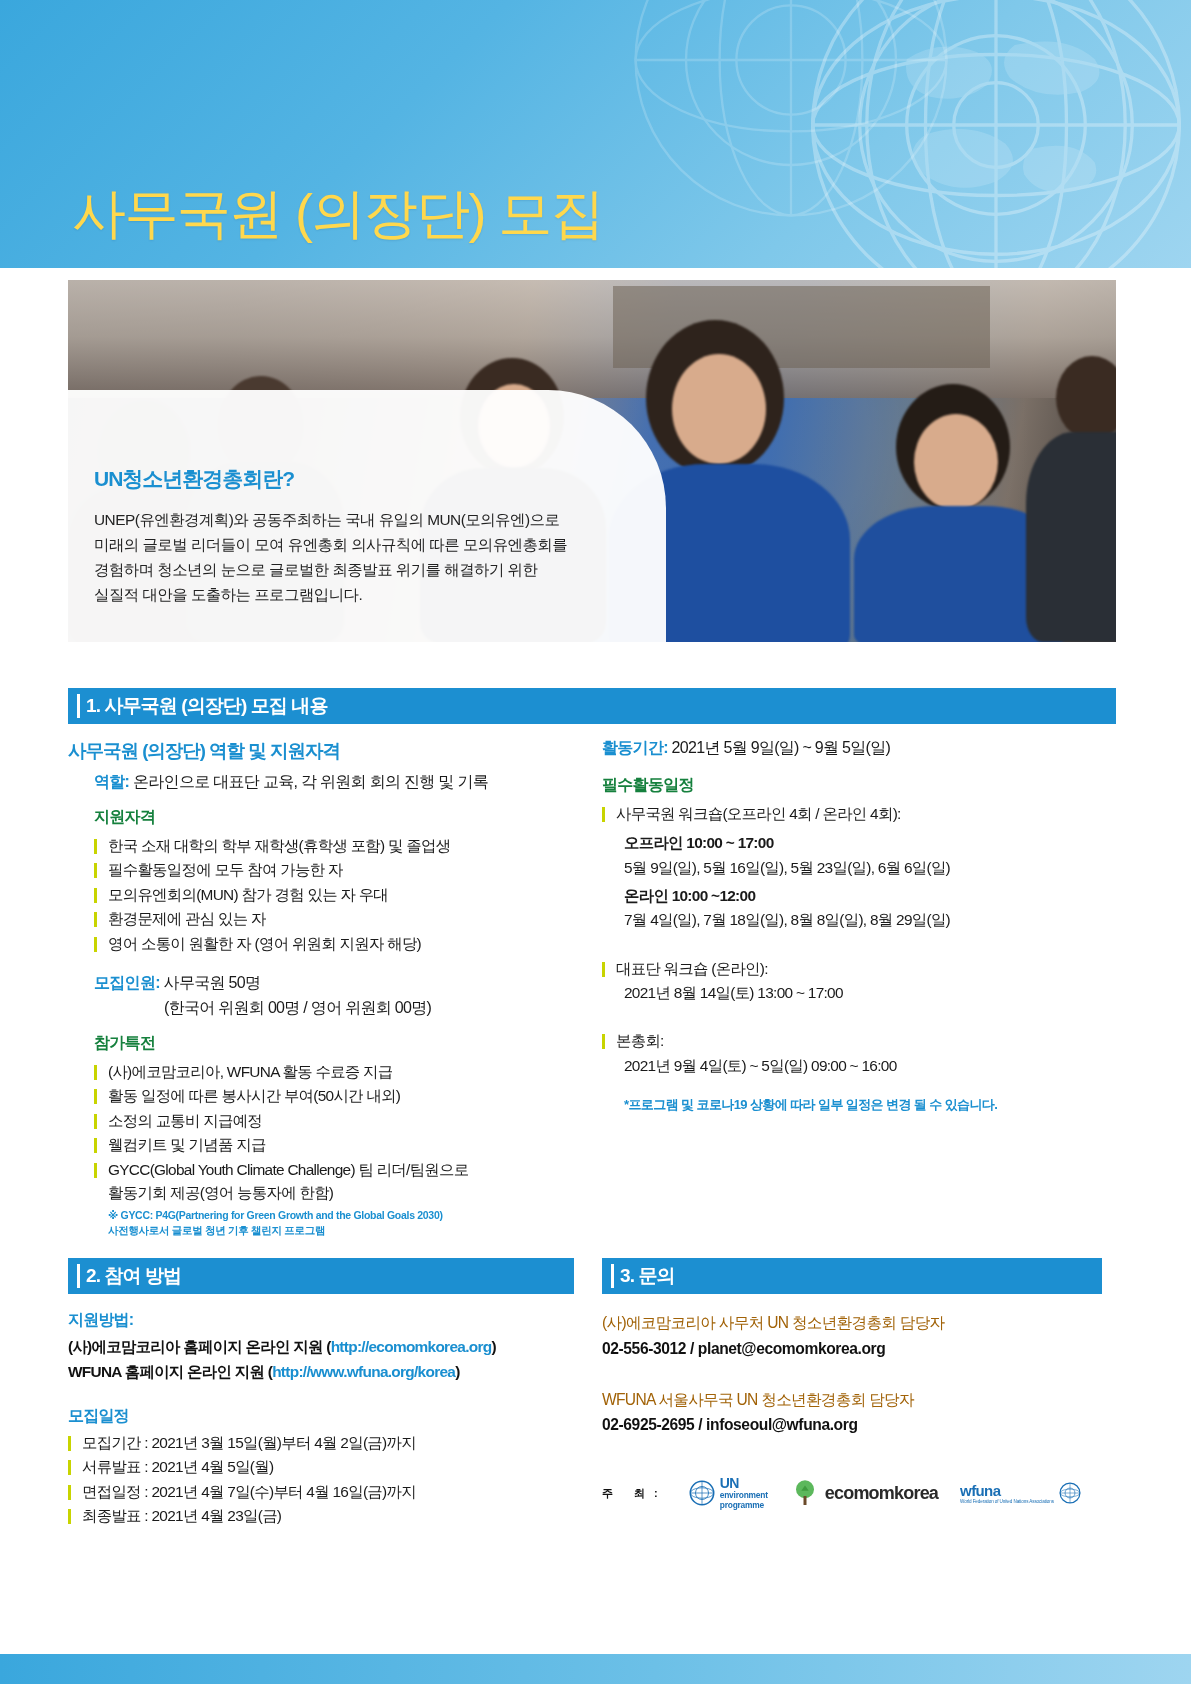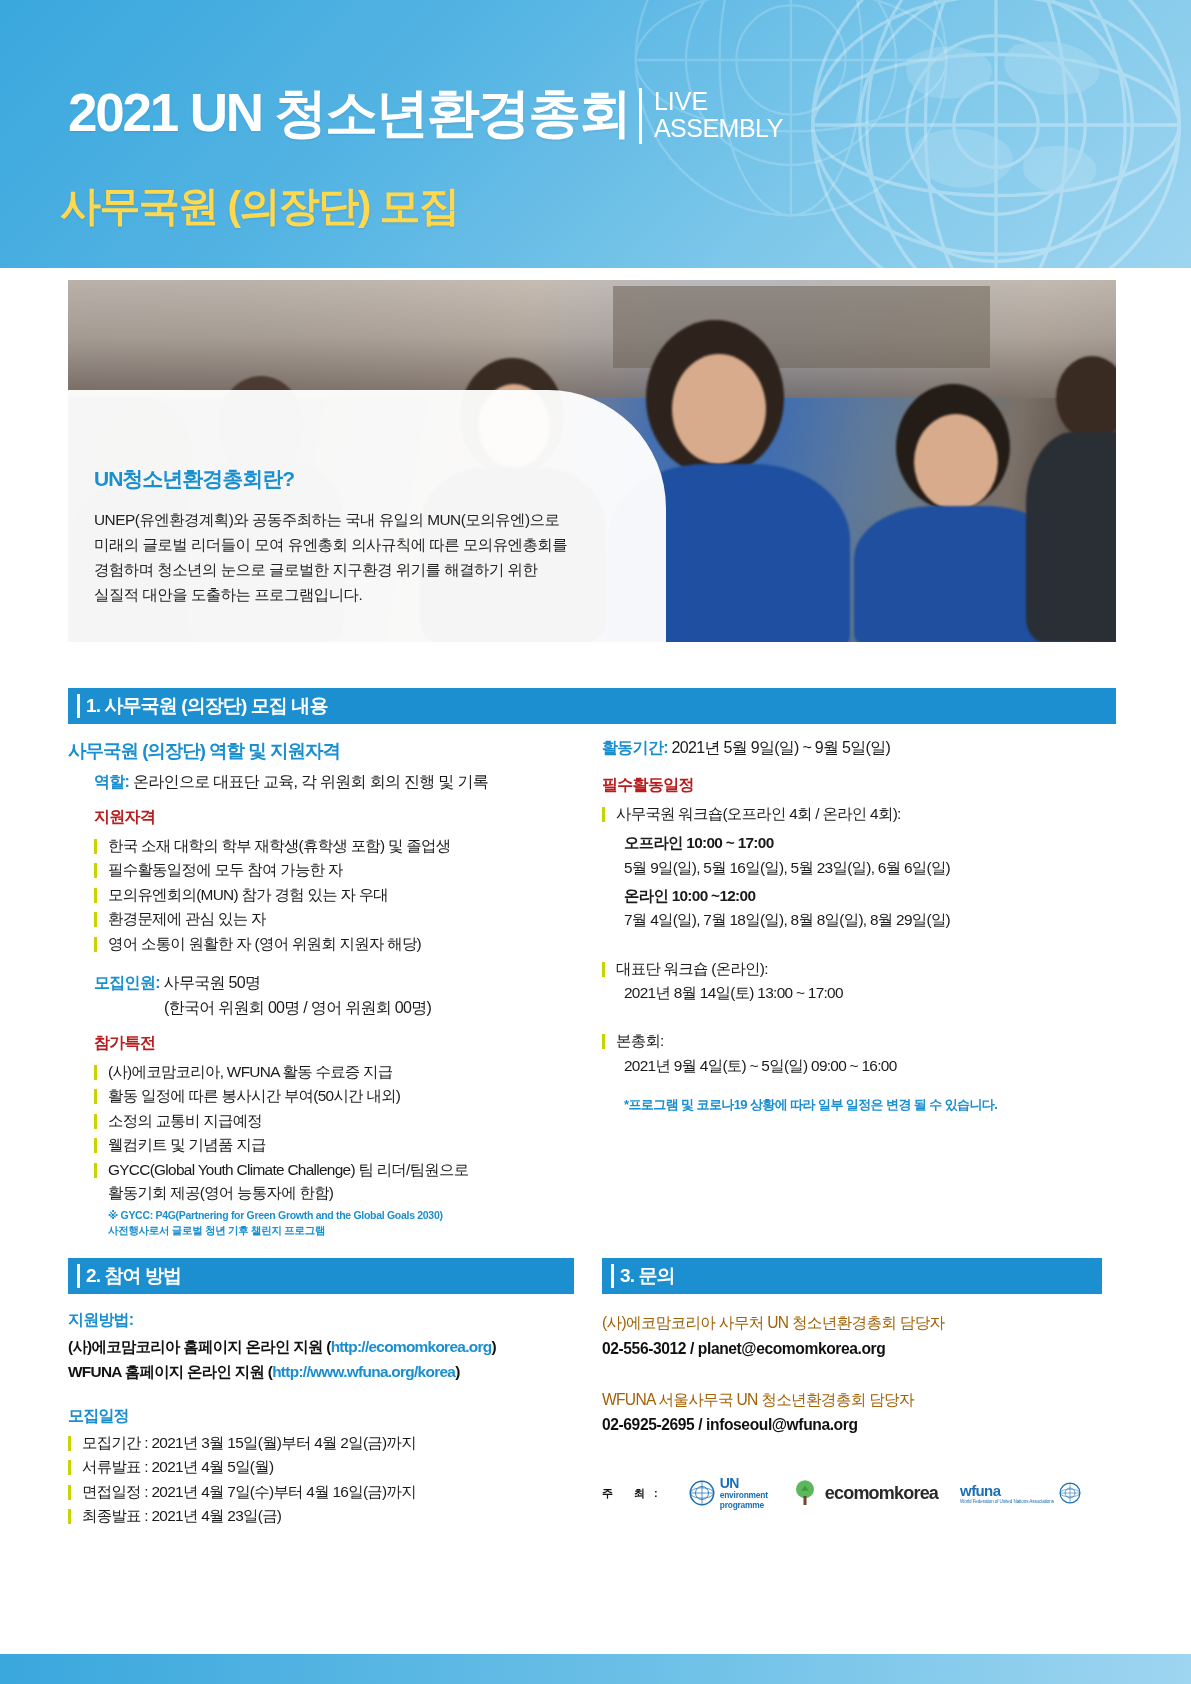--- a/index.html
+++ b/index.html
@@ -70,24 +70,24 @@
     font-size: 25px;
     font-weight: 400;
     line-height: 1.06;
     letter-spacing: 0px;
     padding-top: 2px;
     white-space: nowrap;
   }
   .title-sub .l2 { letter-spacing: -.5px; }
   .title-yellow {
     position: absolute;
-    left: 60px;
+    left: 72px;
     top: 186px;
-    font-size: 41px;
-    font-weight: 700;
+    font-size: 54px;
+    font-weight: 400;
     color: #ffd84d;
     letter-spacing: -1.6px;
     line-height: 1;
     text-shadow: 0 1px 2px rgba(0,60,110,.13);
   }
 
   
   .photo-wrap {
     position: relative;
     margin: 12px 68px 0 68px;
@@ -183,21 +183,21 @@
   .grp-title {
     font-size: 18.5px;
     font-weight: 800;
     color: #1a8fd0;
     letter-spacing: -1px;
     margin-bottom: 9px;
   }
   .sub-h {
     font-size: 16px;
     font-weight: 800;
-    color: #b91c1c;
+    color: #15803d;
     letter-spacing: -.7px;
     margin: 14px 0 6px 0;
   }
   .kv {
     font-size: 16px;
     letter-spacing: -.7px;
     color: #1a1a1a;
     margin-bottom: 4px;
   }
   .kv b { color: #1a8fd0; font-weight: 800; text-align: right; }
@@ -364,28 +364,20 @@
         <circle cx="100" cy="100" r="74"></circle>
         <circle cx="100" cy="100" r="50"></circle>
         <circle cx="100" cy="100" r="26"></circle>
         <ellipse cx="100" cy="100" rx="74" ry="34"></ellipse>
         <ellipse cx="100" cy="100" rx="34" ry="74"></ellipse>
         <line x1="26" y1="100" x2="174" y2="100"></line>
         <line x1="100" y1="26" x2="100" y2="174"></line>
       </g>
     </svg>
 
-    <div class="title-row">
-      <div class="title-main">2021 UN 청소년환경총회</div>
-      <div class="title-divider"></div>
-      <div class="title-sub">
-        <div class="l1">LIVE</div>
-        <div class="l2">ASSEMBLY</div>
-      </div>
-    </div>
     <div class="title-yellow">사무국원 (의장단) 모집</div>
   </div>
 
   <div class="photo-wrap">
     <div class="photo-bg"></div>
     <div class="room-top"></div>
     <div class="room-board"></div>
 
     <div class="ph ph-head" style="left:30px;top:120px;width:92px;height:104px;"></div>
     <div class="ph ph-body" style="left:0px;top:206px;width:160px;height:160px;background:#2b2622;"></div>
@@ -406,21 +398,21 @@
 
     <div class="ph ph-head" style="left:988px;top:76px;width:72px;height:84px;background:#3a2b22;"></div>
     <div class="ph ph-body" style="left:958px;top:152px;width:140px;height:210px;background:#2a2f36;"></div>
 
     <div class="photo-overlay-white"></div>
     <div class="photo-caption">
       <div class="caption-title">UN청소년환경총회란?</div>
       <div class="caption-body">
         <div>UNEP(유엔환경계획)와 공동주최하는 국내 유일의 MUN(모의유엔)으로</div>
         <div>미래의 글로벌 리더들이 모여 유엔총회 의사규칙에 따른 모의유엔총회를</div>
-        <div>경험하며 청소년의 눈으로 글로벌한 지구환경 위기를 해결하기 위한</div>
+        <div>경험하며 청소년의 눈으로 글로벌한 최종발표 위기를 해결하기 위한</div>
         <div>실질적 대안을 도출하는 프로그램입니다.</div>
       </div>
     </div>
   </div>
 
   <div class="sec1">
     <div class="sec-bar">1. 사무국원 (의장단) 모집 내용</div>
 
     <div class="sec1-body">
 

